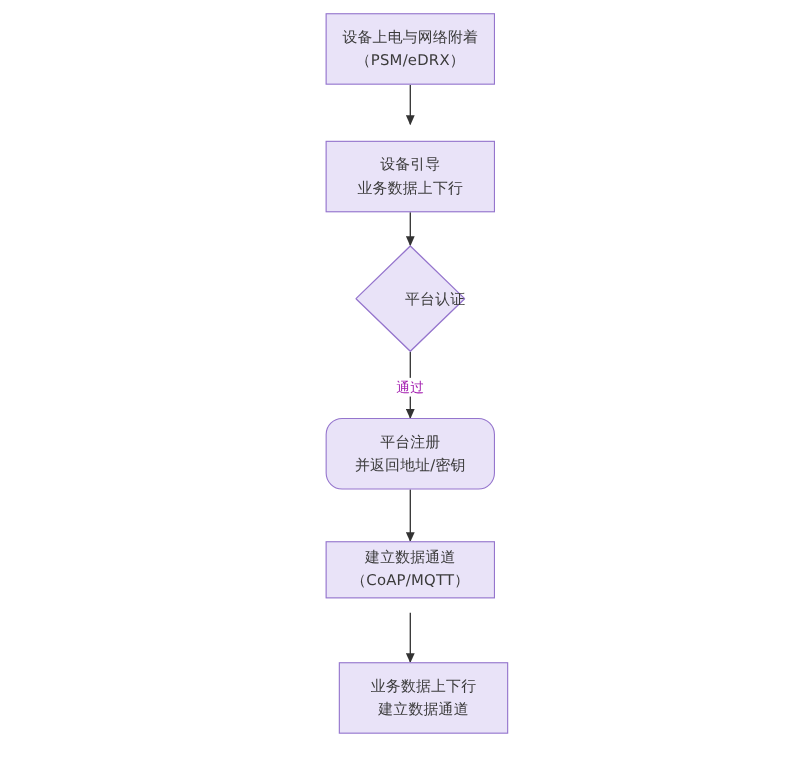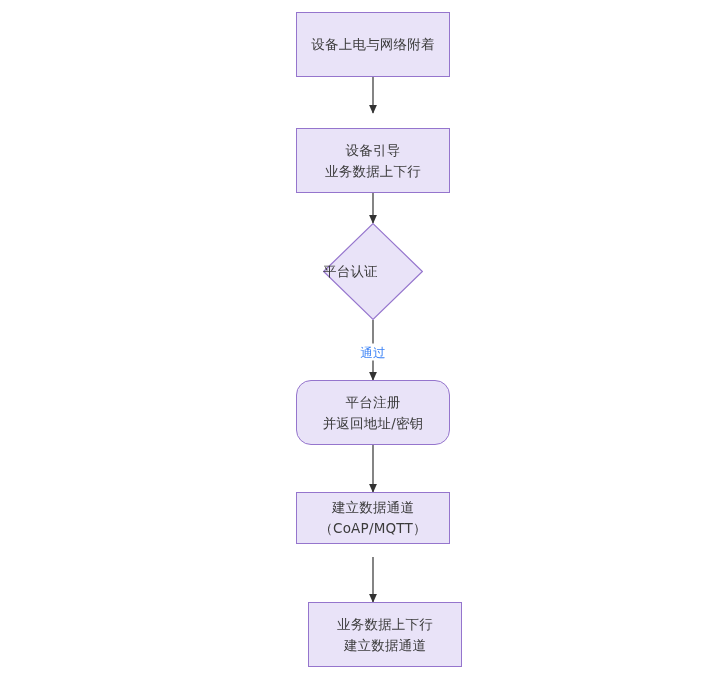--- a/index.html
+++ b/index.html
@@ -39,42 +39,42 @@
     letter-spacing: 0.2px;
   }
   .node .line {
     display: block;
     white-space: nowrap;
   }
   .diamond-wrap {
     position: absolute;
     display: flex;
     align-items: center;
-    justify-content: flex-start;
+    justify-content: flex-end;
   }
   .diamond-shape {
     position: absolute;
     left: 0;
     top: 0;
     width: 100%;
     height: 100%;
   }
   .diamond-label {
     position: relative;
     z-index: 2;
     font-size: 13.5px;
     color: #3b3b3b;
     text-align: center;
     letter-spacing: 0.2px;
     white-space: nowrap;
   }
   .edge-label {
     position: absolute;
     background: #ffffff;
-    color: #3b82f6;
+    color: #a21caf;
     font-size: 12.5px;
     line-height: 1.2;
     padding: 1px 2px;
     white-space: nowrap;
     transform: translate(-50%, -50%);
     letter-spacing: 0.2px;
   }
 </style>
 </head>
 <body>
@@ -91,20 +91,21 @@
         <line x1="373" y1="77" x2="373" y2="113" marker-end="url(#arrowhead)"></line>
         <line x1="373" y1="178" x2="373" y2="223" marker-end="url(#arrowhead)"></line>
         <line x1="373" y1="320" x2="373" y2="380" marker-end="url(#arrowhead)"></line>
         <line x1="373" y1="445" x2="373" y2="492" marker-end="url(#arrowhead)"></line>
         <line x1="373" y1="557" x2="373" y2="602" marker-end="url(#arrowhead)"></line>
       </g>
   </svg>
 
   <div class="node" id="node-n1" style="left: 296px; top: 12px; width: 154px; height: 65px;">
     <span class="line">设备上电与网络附着</span>
+    <span class="line">（PSM/eDRX）</span>
   </div>
 
   <div class="node" id="node-n2" style="left: 296px; top: 128px; width: 154px; height: 65px;">
     <span class="line">设备引导</span>
     <span class="line">业务数据上下行</span>
   </div>
 
   <div class="diamond-wrap" id="node-n3" style="left: 323px; top: 223px; width: 100px; height: 97px;">
     <svg class="diamond-shape" viewBox="0 0 100 97" preserveAspectRatio="none" xmlns="http://www.w3.org/2000/svg">
       <polygon points="50,0.6 99.4,48.5 50,96.4 0.6,48.5" fill="#e9e3f8" stroke="#9575cd" stroke-width="1.2"></polygon>

